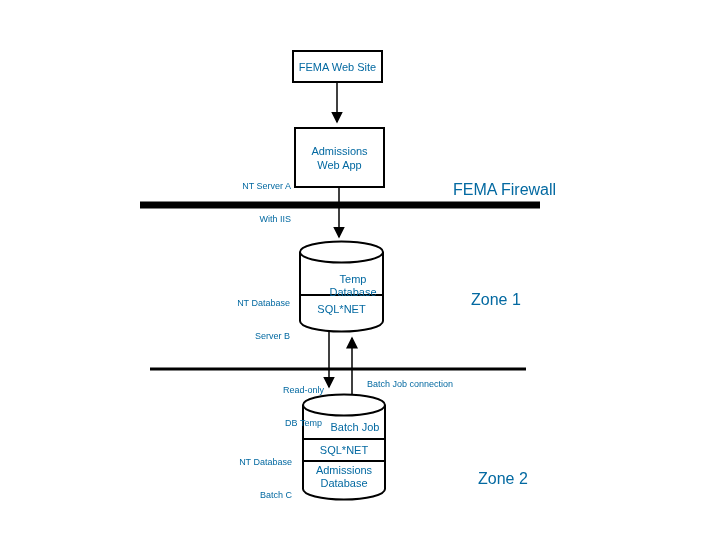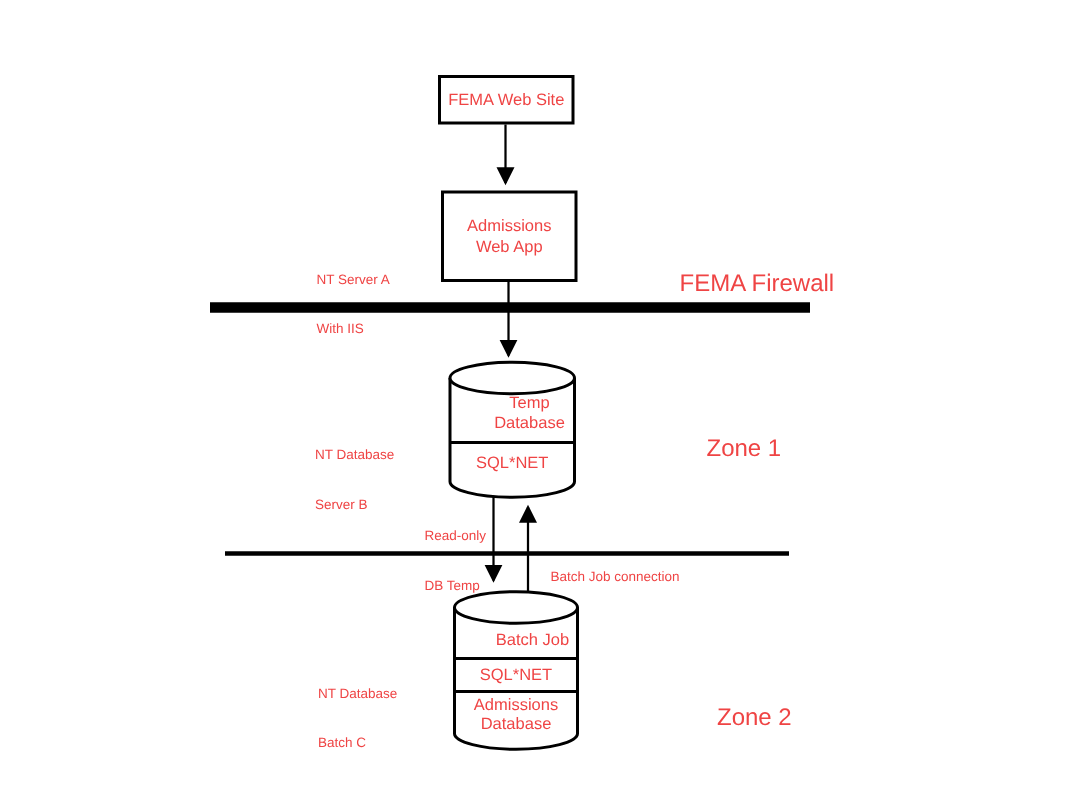--- a/index.html
+++ b/index.html
@@ -2,21 +2,21 @@
 <html><head>
 <meta charset="utf-8">
 <style>
   html, body { margin: 0; padding: 0; background: #ffffff; }
   #canvas {
     position: relative;
     width: 720px;
     height: 540px;
     background: #ffffff;
     font-family: "Liberation Sans", sans-serif;
-    color: #ef4444;
+    color: #0369a1;
     overflow: hidden;
   }
   #shapes { position: absolute; left: 0; top: 0; }
   .node-box {
     position: absolute;
     box-sizing: border-box;
     border: 2px solid #000000;
     background: #ffffff;
     display: flex;
     flex-direction: column;
@@ -25,21 +25,21 @@
     text-align: center;
     font-size: 11px;
     line-height: 14px;
   }
   .lbl {
     position: absolute;
     font-size: 9px;
     line-height: 11px;
     white-space: pre;
   }
-  .lbl-center { text-align: left; }
+  .lbl-center { text-align: right; }
   .lbl-md { font-size: 16px; line-height: 12px; }
   .cyl-text {
     position: absolute;
     text-align: center;
     font-size: 11px;
     line-height: 13px;
   }
 </style>
 </head>
 <body>
@@ -95,27 +95,27 @@
 
   <div class="lbl lbl-md" style="left:453px; top:184px;">FEMA Firewall</div>
 
   <div class="lbl lbl-center" style="left:210px; top:276px; width:80px;">
     <div>NT Database</div>
     <div>Server B</div>
   </div>
 
   <div class="lbl lbl-md" style="left:471px; top:294px;">Zone 1</div>
 
-  <div class="cyl-text" style="left:300px; top:263px; width:106px;">
+  <div class="cyl-text" style="left:300px; top:273px; width:106px;">
     <div>Temp</div>
     <div>Database</div>
   </div>
   <div class="cyl-text" style="left:300px; top:303px; width:83px;">SQL*NET</div>
 
-  <div class="lbl" style="left:283px; top:330px;">
+  <div class="lbl" style="left:283px; top:363px;text-align:center;">
     <div>Read-only</div>
     <div>DB Temp</div>
   </div>
 
   <div class="lbl" style="left:367px; top:379px;">Batch Job connection</div>
 
   <div class="lbl lbl-center" style="left:212px; top:435px; width:80px;">
     <div>NT Database</div>
     <div>Batch C</div>
   </div>

